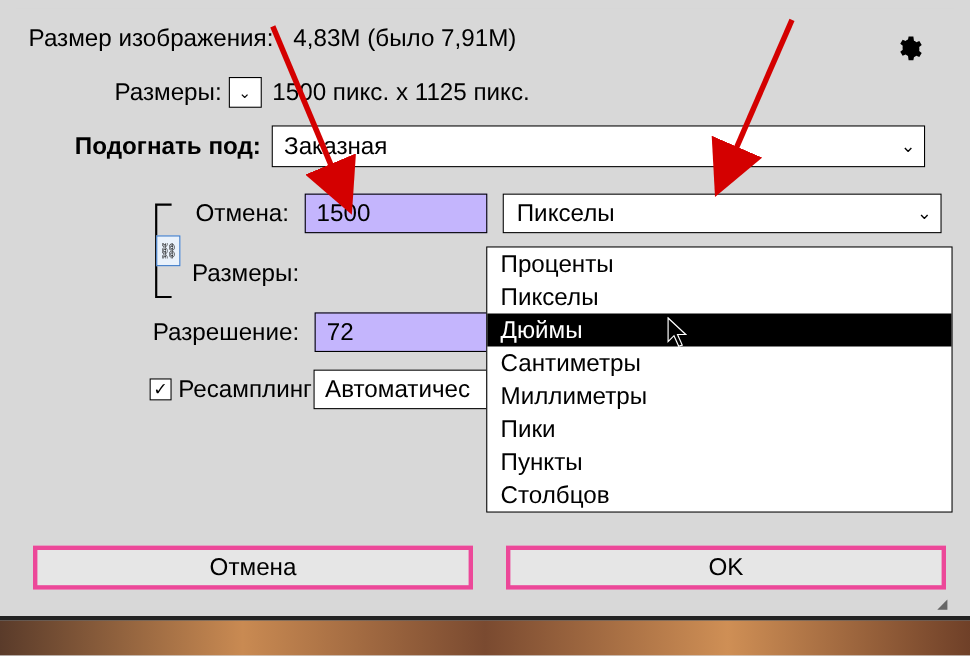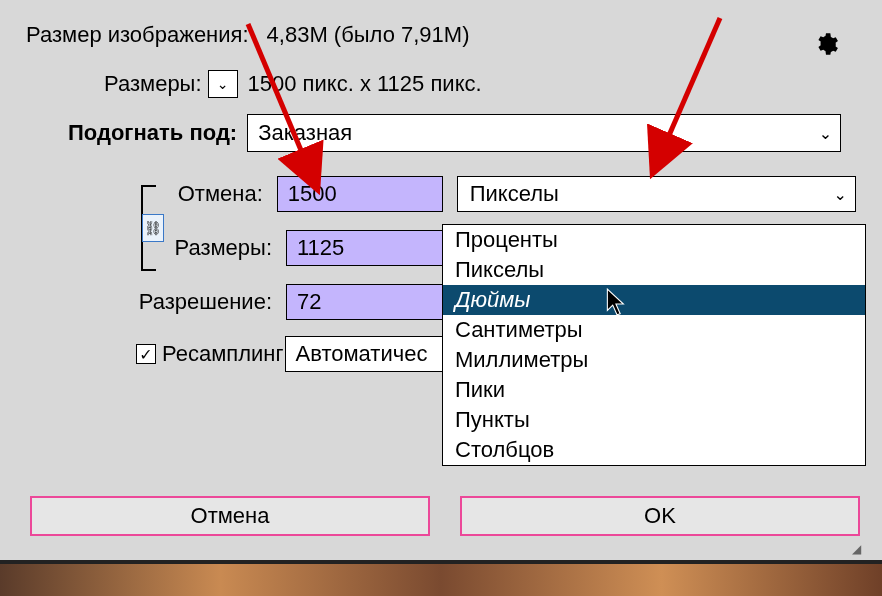--- a/index.html
+++ b/index.html
@@ -117,36 +117,35 @@
     border: 1px solid #000;
     z-index: 50;
   }
   .dropdown .opt {
     padding: 1px 12px;
     height: 30px;
     display: flex; align-items: center;
     cursor: pointer;
   }
   .dropdown .opt.hover {
-    background: #0c4a6e;
+    background: #000000;
     color: #fff;
-    font-style: italic;
   }
   .buttons {
     position: absolute;
     left: 30px; bottom: 60px;
     width: 830px;
     display: flex;
     gap: 30px;
     z-index: 5;
   }
   .btn {
     flex: 1;
     height: 40px;
-    border: 2px solid #ec4899;
+    border: 4px solid #ec4899;
     background: #e6e6e6;
     display: flex; align-items: center; justify-content: center;
     cursor: pointer;
   }
   .arrow-red-1 {
     position: absolute;
     left: 228px; top: 14px;
     z-index: 60;
   }
   .arrow-red-2 {
@@ -222,21 +221,20 @@
       <div class="mlabel">Отмена:</div>
       <input class="minput" value="1500" style="">
       <div class="unit-select">
         <span>Пикселы</span>
         <span class="chev">⌄</span>
       </div>
     </div>
 
     <div class="mrow">
       <div class="mlabel">Размеры:</div>
-      <input class="minput" value="1125" style="">
     </div>
 
     <div class="mrow">
       <div class="mlabel">Разрешение:</div>
       <input class="minput" value="72" style="">
     </div>
 
     <div class="resample-row">
       <span class="resample-chk">
           <span>✓</span>

